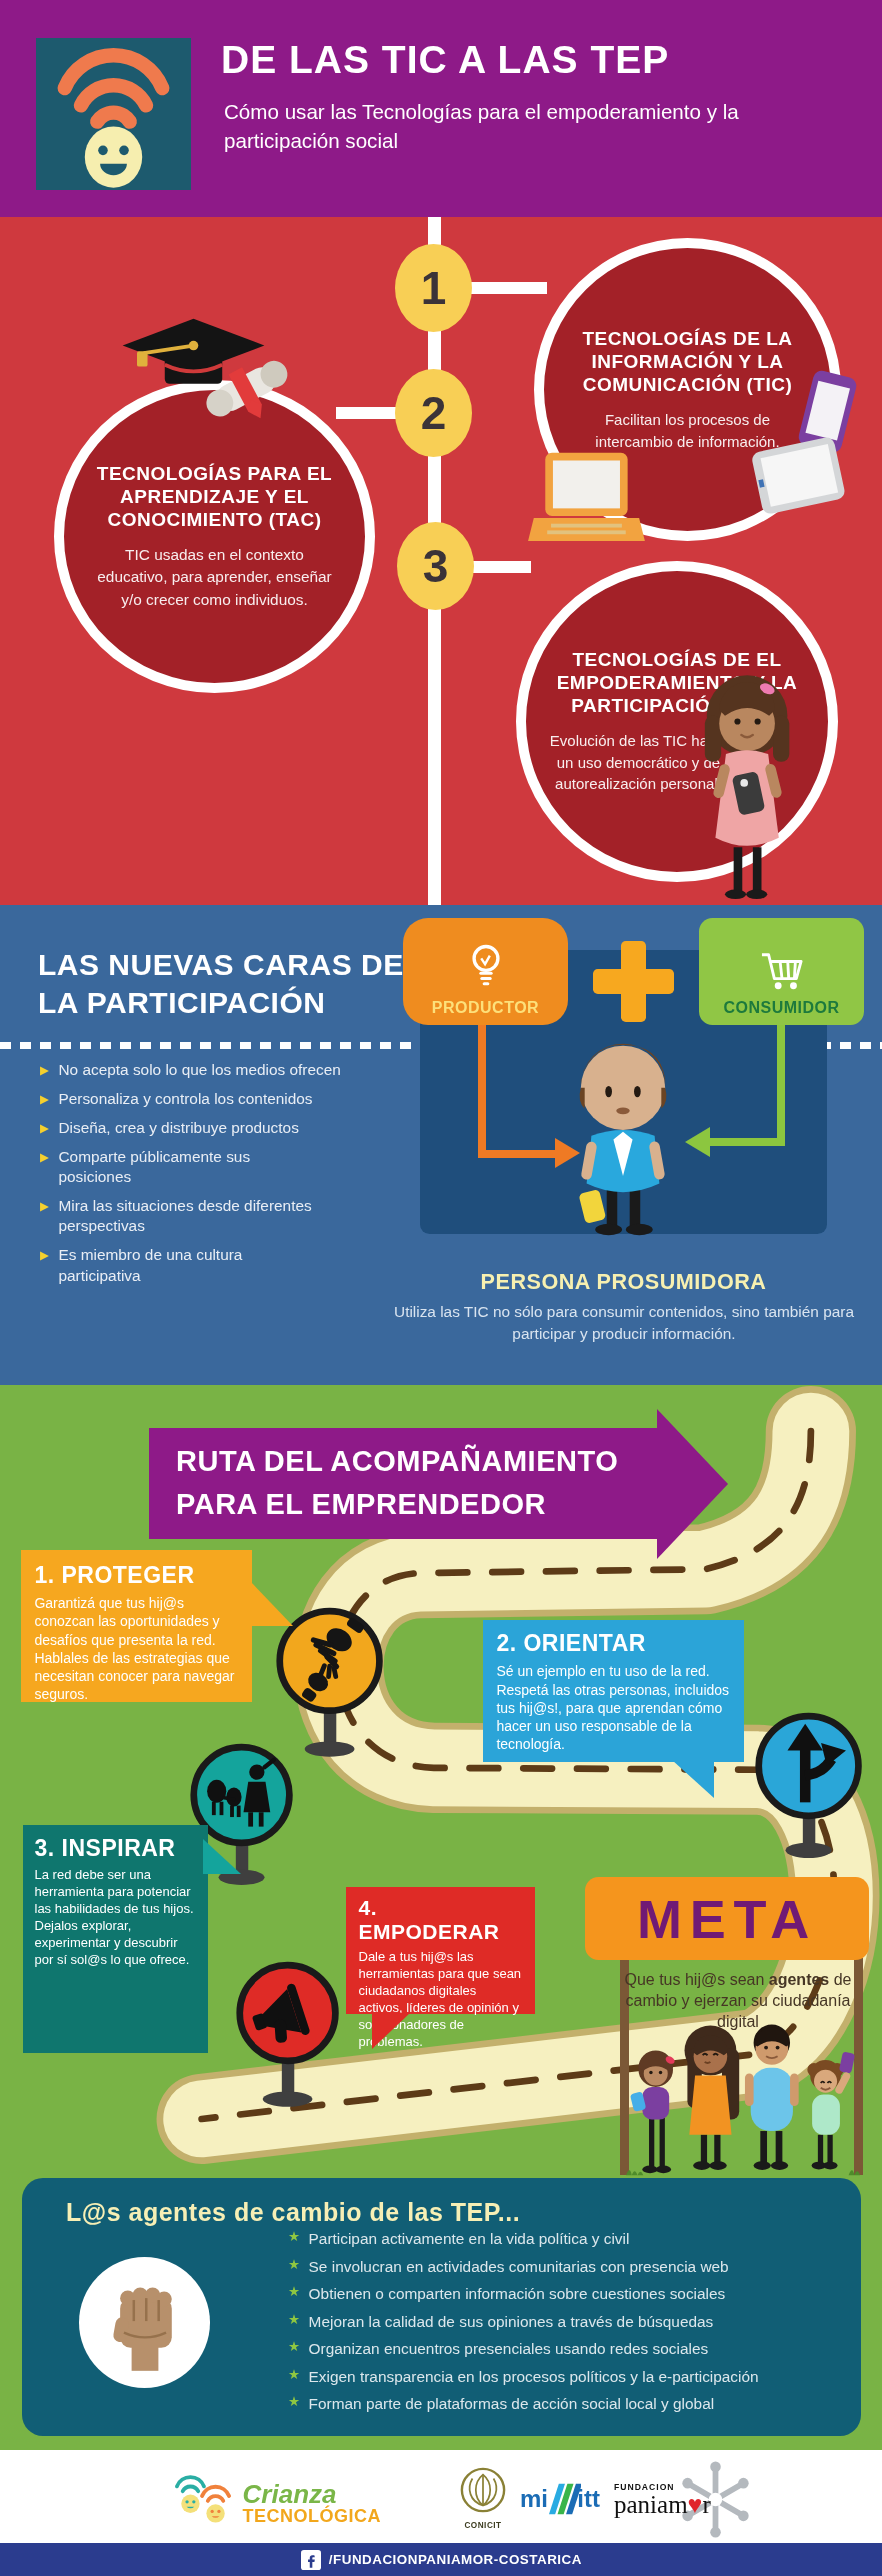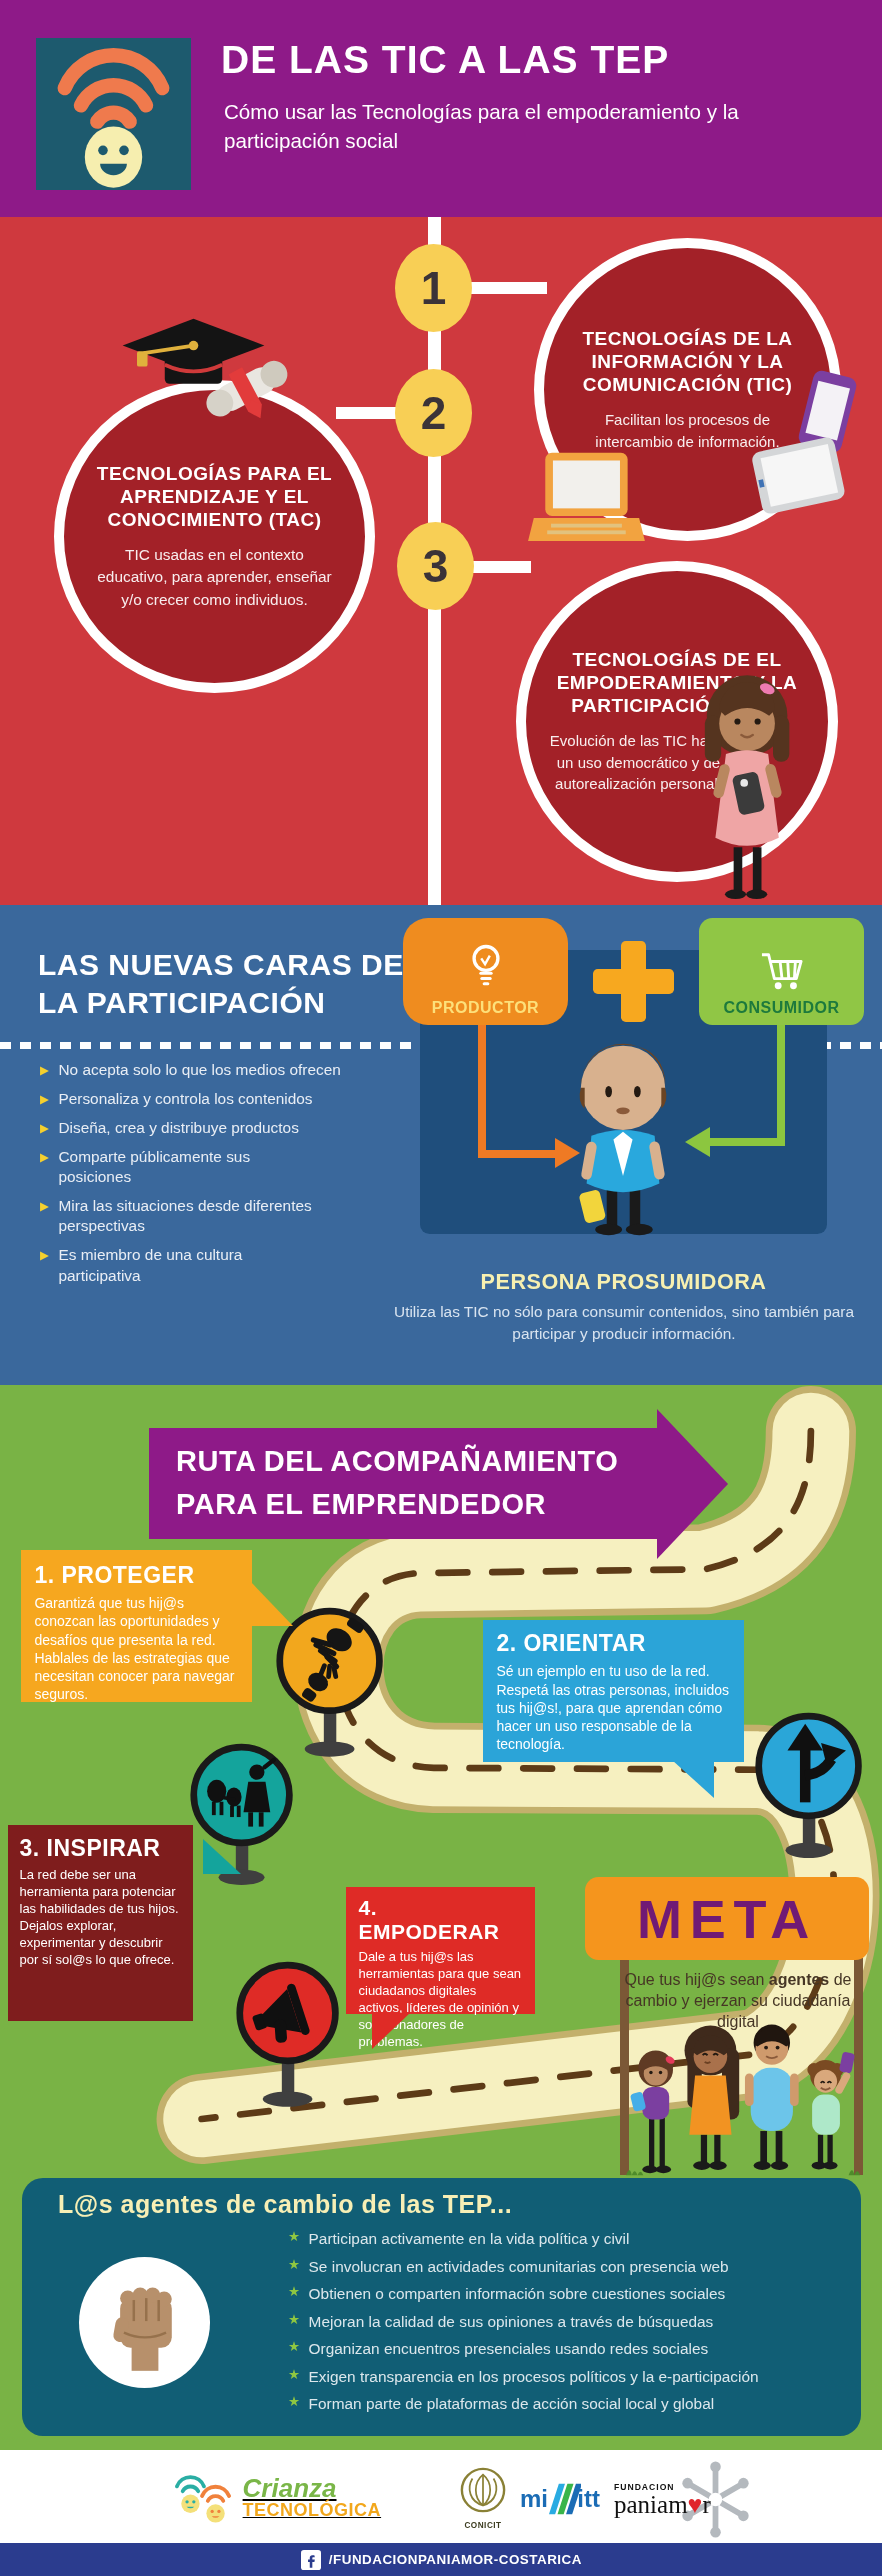--- a/index.html
+++ b/index.html
@@ -44,21 +44,21 @@
                border-bottom:75px solid transparent;border-left:71px solid #8e1a88;}
   .step{color:#fff;}
   .step h4{margin:0 0 5.8px 0;font-size:23px;font-weight:bold;letter-spacing:0.5px;}
   .step p{margin:0;line-height:1.3;}
   .box-proteger{left:21px;top:1550px;width:231px;height:152px;background:#f6a71f;padding:11.5px 13.4px;}
   .tail-proteger{left:251px;top:1582px;width:42px;height:44px;background:#f6a71f;
                  clip-path:polygon(0 0,100% 100%,0 100%);}
   .box-orientar{left:483px;top:1620px;width:261px;height:142px;background:#2ba4d8;padding:9.6px 13.4px;}
   .tail-orientar{left:672px;top:1760px;width:42px;height:38px;background:#2ba4d8;
                  clip-path:polygon(0 0,100% 0,100% 100%);}
-  .box-inspirar{left:8px;top:1825px;width:185px;height:196px;background:#7f1d1d;padding:9.6px 11.5px;}
+  .box-inspirar{left:23px;top:1825px;width:185px;height:228px;background:#0f766e;padding:9.6px 11.5px;}
   .tail-inspirar{left:203px;top:1839px;width:38px;height:35px;background:#14a49c;
                  clip-path:polygon(0 0,100% 100%,0 100%);}
   .box-empoderar{left:346px;top:1887px;width:189px;height:127px;background:#df2b26;padding:8.6px 12.5px;}
   .tail-empoderar{left:372px;top:2013px;width:38px;height:36px;background:#df2b26;
                   clip-path:polygon(0 0,100% 0,0 100%);}
   .box-proteger p{font-size:14px;} .box-orientar p{font-size:14px;}
   .box-inspirar p{font-size:13px;} .box-empoderar p{font-size:13px;}
   .box-empoderar h4{font-size:21px;}
   .meta-box{left:585px;top:1877px;width:284px;height:83px;background:#f5951d;border-radius:13.4px;
             display:flex;align-items:center;justify-content:center;color:#701a75;
@@ -466,21 +466,21 @@
         <rect x="210" y="126" width="5.5" height="30" fill="#1a1a1a"></rect>
       <ellipse cx="201" cy="158" rx="7.5" ry="4" fill="#1a1a1a"></ellipse>
         <ellipse cx="213" cy="158" rx="7.5" ry="4" fill="#1a1a1a"></ellipse>
 
       <path d="M0,168 q4,-10 6,0 q3,-8 6,0 q3,-7 6,0 z" fill="#4e8b2a"></path>
       <path d="M232,168 q4,-10 6,0 q3,-8 6,0 z" fill="#4e8b2a"></path>
     </svg>
   </div>
 
   <div class="abs agents"></div>
-  <h2 class="abs agents-h" style="margin:0;">L@s agentes de cambio de las TEP...</h2>
+  <h2 class="abs agents-h" style="margin:8px;">L@s agentes de cambio de las TEP...</h2>
   <div class="abs fist-circle">
     <svg width="88" height="100" viewBox="0 0 92 104">
       <rect x="32" y="72" width="28" height="30" fill="#b7906b"></rect>
       <rect x="20" y="26" width="54" height="52" rx="11" fill="#b7906b"></rect>
       <circle cx="28" cy="26" r="8" fill="#b7906b"></circle>
         <circle cx="41" cy="23" r="8" fill="#b7906b"></circle>
       <circle cx="54" cy="23" r="8" fill="#b7906b"></circle>
         <circle cx="66" cy="27" r="8" fill="#b7906b"></circle>
       <rect x="33" y="28" width="2.6" height="22" fill="#96714c"></rect>
       <rect x="46" y="26" width="2.6" height="24" fill="#96714c"></rect>
@@ -515,21 +515,21 @@
         <span>Exigen transparencia en los procesos políticos y la e-participación</span>
       </div>
     <div class="li">
         <span class="star">★</span>
         <span>Forman parte de plataformas de acción social local y global</span>
       </div>
   </div>
 
   <section class="abs sec-foot"></section>
 
-  <div class="abs" style="left:173px;top:2469px;display:flex;align-items:center;text-decoration:underline;">
+  <div class="abs" style="left:173px;top:2469px;display:flex;align-items:flex-end;">
     <svg width="60" height="56" viewBox="0 0 62 58">
       <g stroke="#2aaea4" fill="none" stroke-width="4" stroke-linecap="round">
         <path d="M4,18 A15,15 0 0 1 32,18"></path>
           <path d="M10,23 A9,9 0 0 1 26,23"></path>
       </g>
       <circle cx="18" cy="36" r="9.5" fill="#f4e07a"></circle>
       <circle cx="14.5" cy="34" r="1.7" fill="#2aaea4"></circle>
         <circle cx="21.5" cy="34" r="1.7" fill="#2aaea4"></circle>
       <path d="M14,39 a5,4 0 0 0 8,0 z" fill="#2aaea4"></path>
       <g stroke="#f0813c" fill="none" stroke-width="4" stroke-linecap="round">

